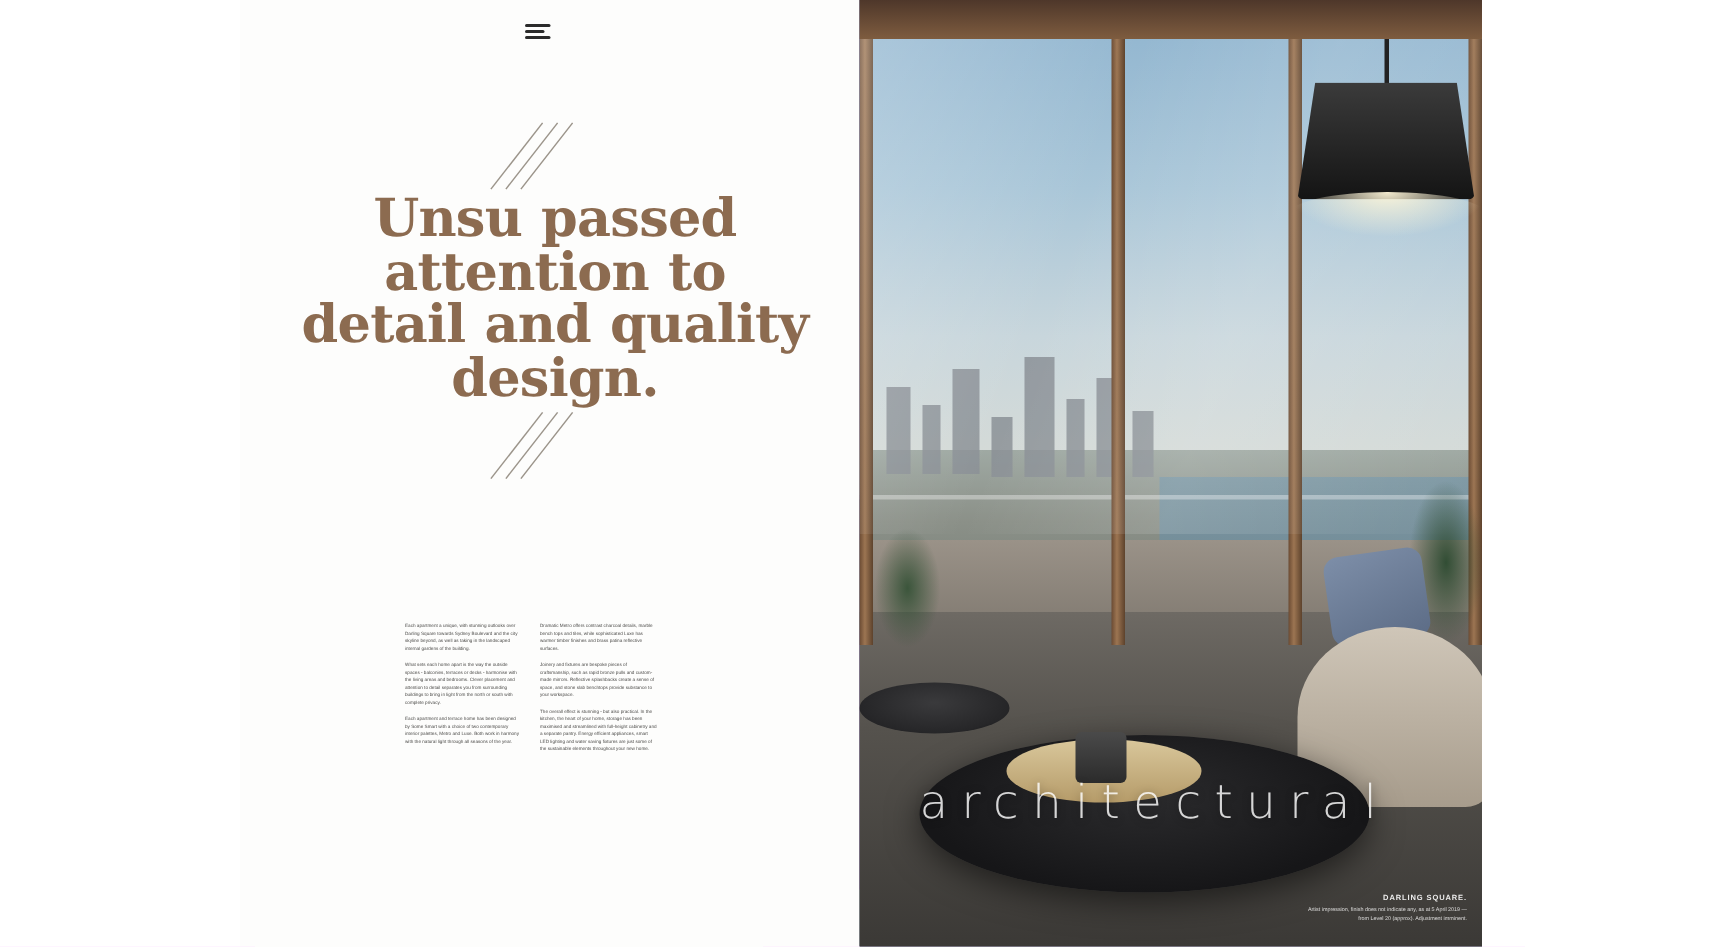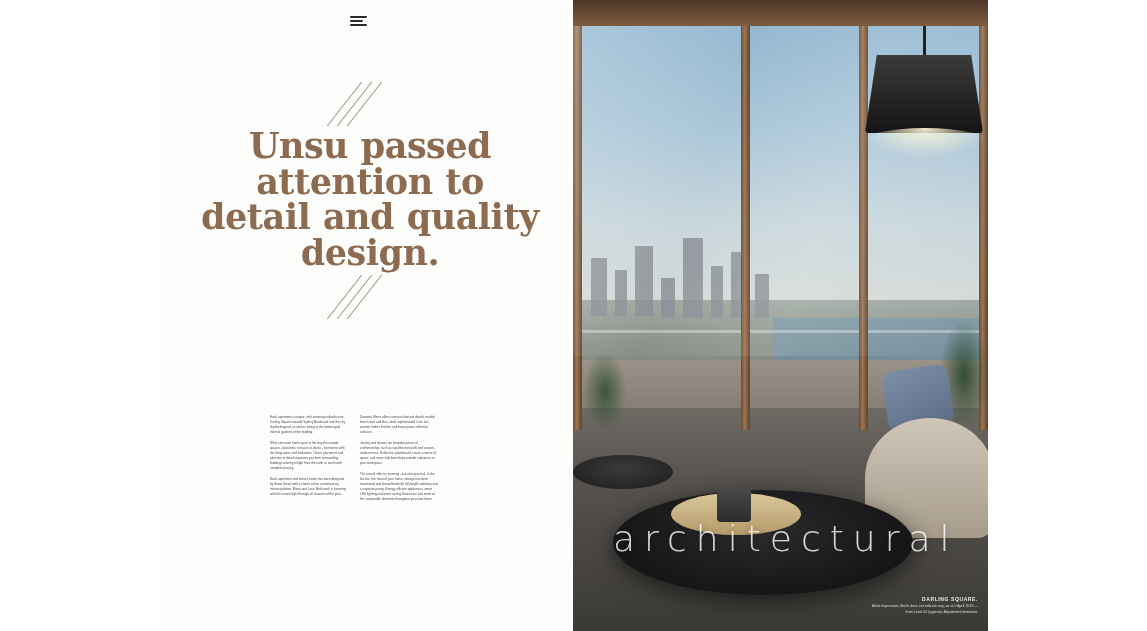--- a/index.html
+++ b/index.html
@@ -256,21 +256,21 @@
   }
 
   .overlay-title {
     position: absolute;
     left: 40px;
     top: 515px;
     width: 380px;
     color: rgba(255,255,255,.82);
     font-family: "DejaVu Sans", sans-serif;
     font-weight: 300;
-    font-size: 36px;
+    font-size: 31px;
     line-height: 1.35;
     letter-spacing: 9px;
     text-shadow: 0 1px 6px rgba(0,0,0,.35);
     pointer-events: none;
   }
   .overlay-title .l2 { letter-spacing: 15px; }
 
   .caption {
     position: absolute;
     right: 10px;

